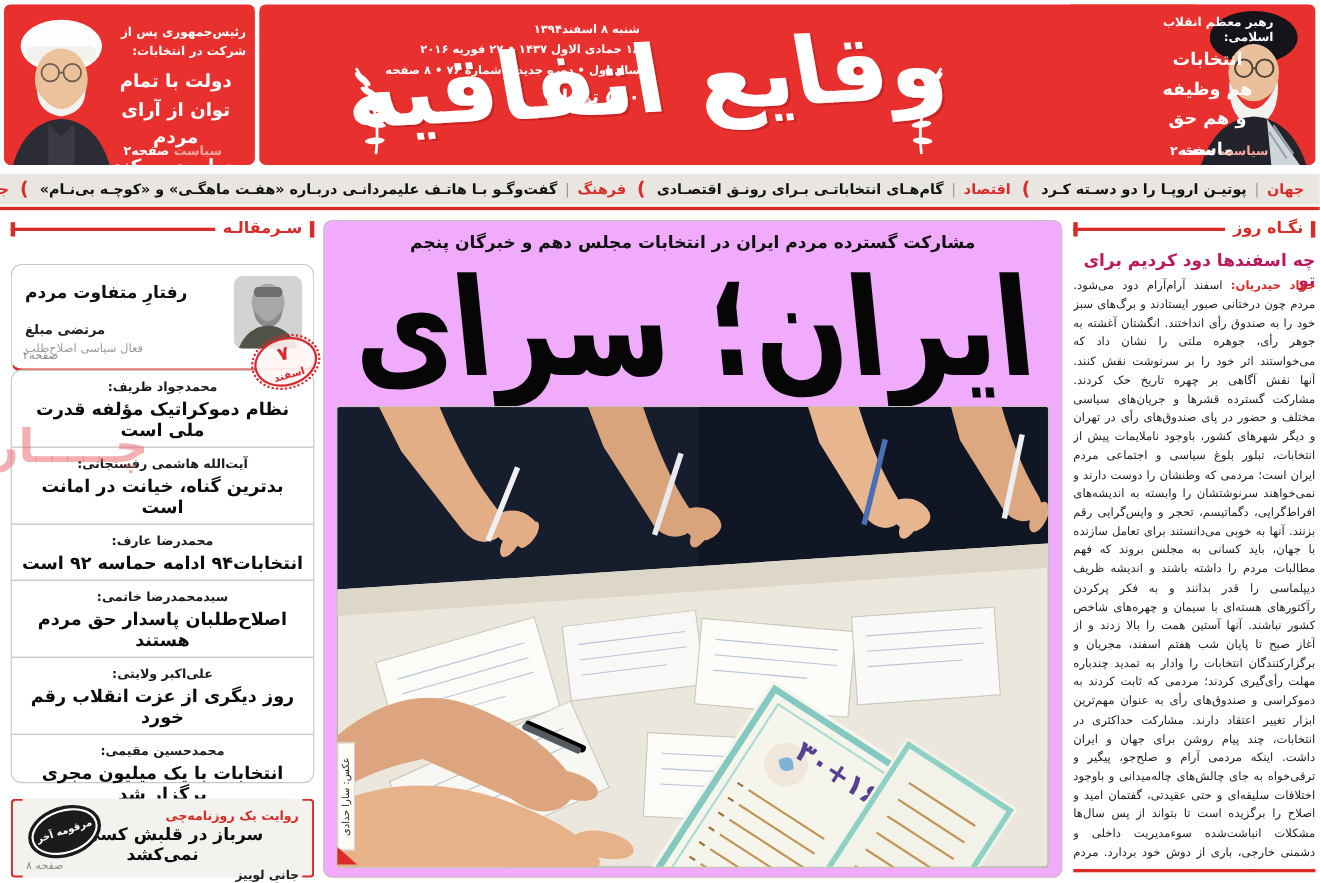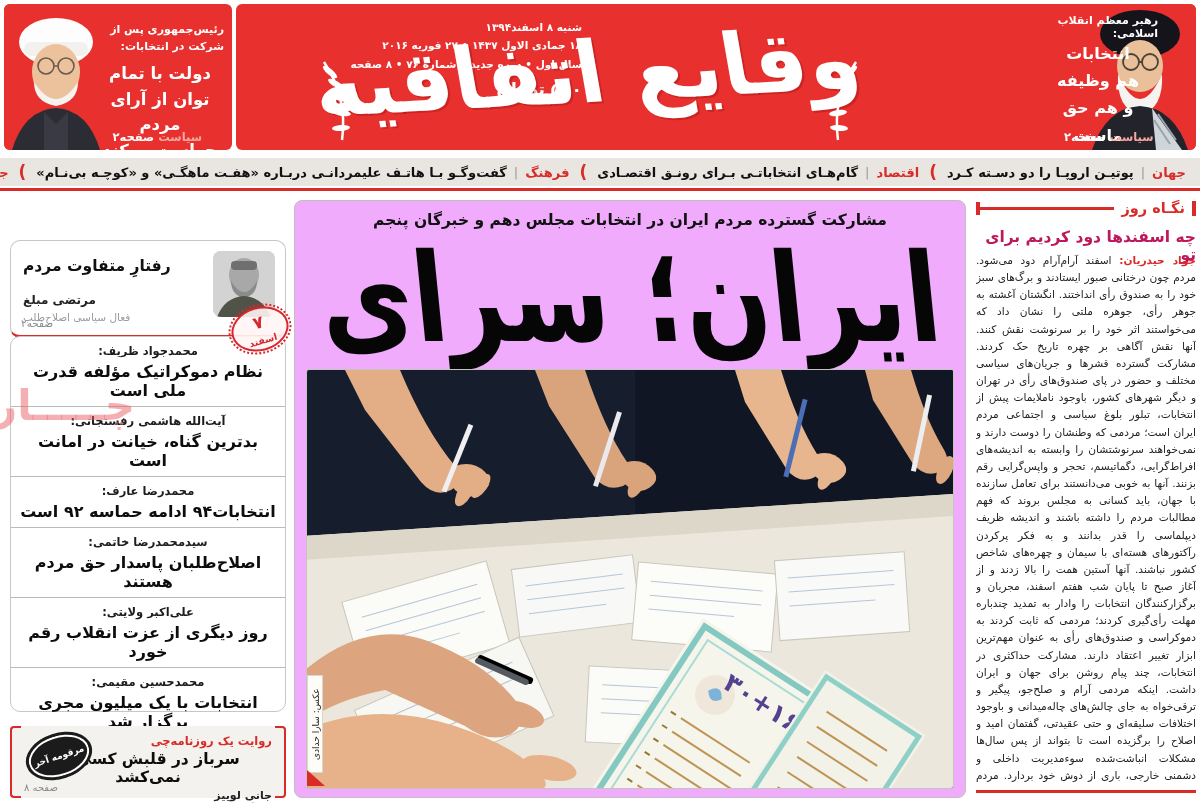--- a/index.html
+++ b/index.html
@@ -207,20 +207,25 @@
     </span>
     <span class="paren">)</span>
     <span class="item">
       <span class="sec">جامعـه</span>
 
     </span>
 
   </nav>
   <div class="redline"></div>
 
+  <div class="sec-head ed-head">
+    <span class="cap"></span>
+    <span class="label">سـرمقالـه</span>
+    <span class="line"></span>
+  </div>
 
   <div class="ed-box">
     <div class="pic">
       <svg width="62" height="66" viewBox="0 0 62 66">
         <rect width="62" height="66" fill="#d3d3d3"></rect>
         <ellipse cx="31" cy="24" rx="15" ry="17" fill="#a8a8a8"></ellipse>
         <rect x="18" y="10" width="26" height="9" rx="4" fill="#6f6f6f"></rect>
         <path d="M18,30 Q31,52 44,30 Q44,44 31,47 Q18,44 18,30 Z" fill="#8b8b8b"></path>
         <path d="M4,66 Q12,46 31,45 Q50,46 58,66 Z" fill="#4f5348"></path>
       </svg>

